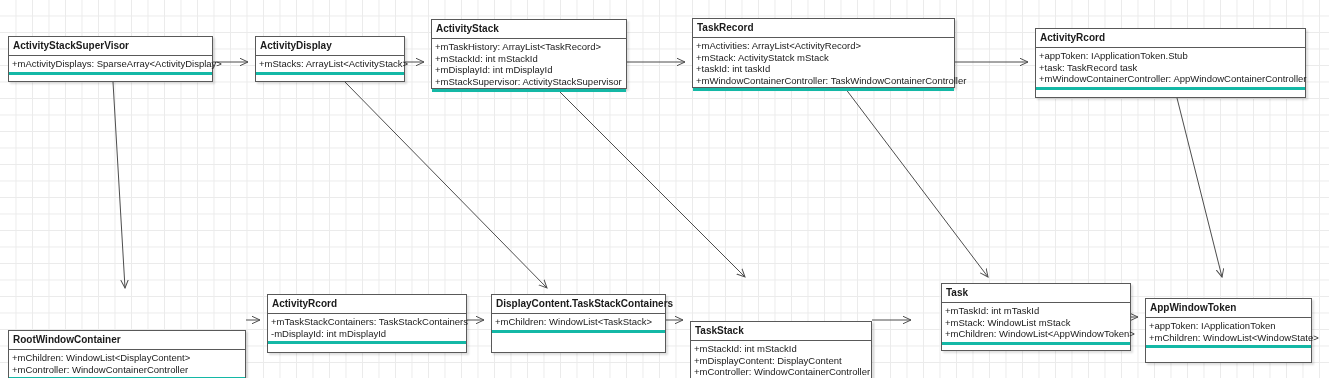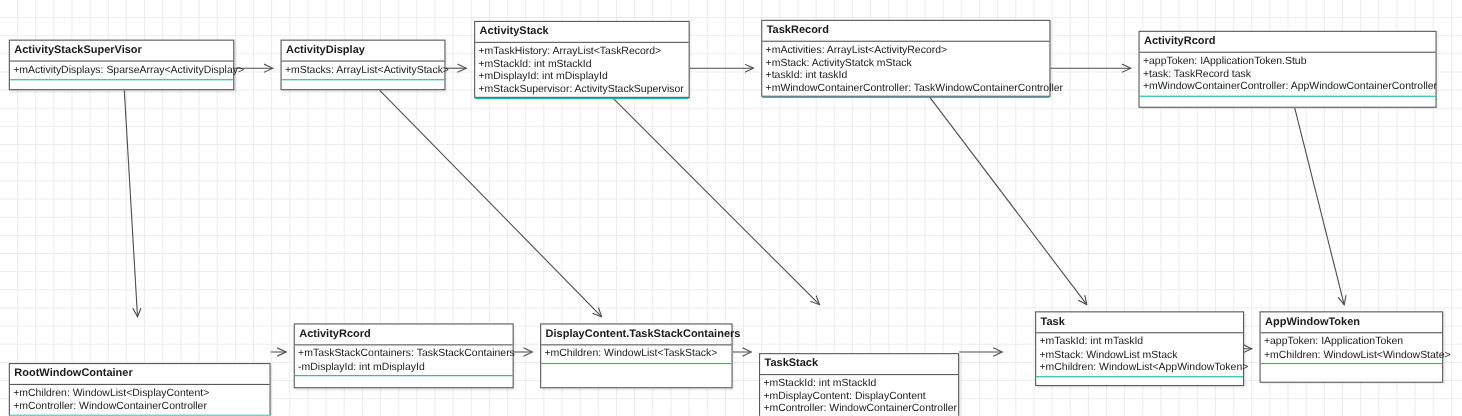--- a/index.html
+++ b/index.html
@@ -44,21 +44,21 @@
   }
   .cls-title {
     font-weight: bold;
     font-size: 10px;
     padding: 3px 4px 3px 4px;
     border-bottom: 1px solid #595959;
     line-height: 12px;
     white-space: nowrap;
   }
   .cls-attrs {
-    border-bottom: 1px solid #14b8a6;
+    border-bottom: 3px solid #14b8a6;
     padding: 2px 3px 2px 3px;
   }
   .cls-attrs div {
     line-height: 11.6px;
     white-space: nowrap;
   }
   .cls-ops {
     padding: 2px 3px;
   }
 </style>
@@ -170,21 +170,21 @@
       </div>
       <div class="uml-class" style="left: 918px; top: 283px; width: 190px; height: 68px; margin-left: 23px;">
         <div class="cls-title">Task</div>
         <div class="cls-attrs">
           <div>+mTaskId: int mTaskId</div>
           <div>+mStack: WindowList mStack</div>
           <div>+mChildren: WindowList&lt;AppWindowToken&gt;</div>
         </div>
         <div class="cls-ops" style="min-height: 17px;"></div>
       </div>
-      <div class="uml-class" style="left: 1145px; top: 283px; width: 167px; height: 65px;">
+      <div class="uml-class" style="left: 1145px; top: 298px; width: 167px; height: 65px;">
         <div class="cls-title">AppWindowToken</div>
         <div class="cls-attrs">
           <div>+appToken: IApplicationToken</div>
           <div>+mChildren: WindowList&lt;WindowState&gt;</div>
         </div>
         <div class="cls-ops" style="min-height: 24px;"></div>
       </div>
     </div>
 
 </div>

